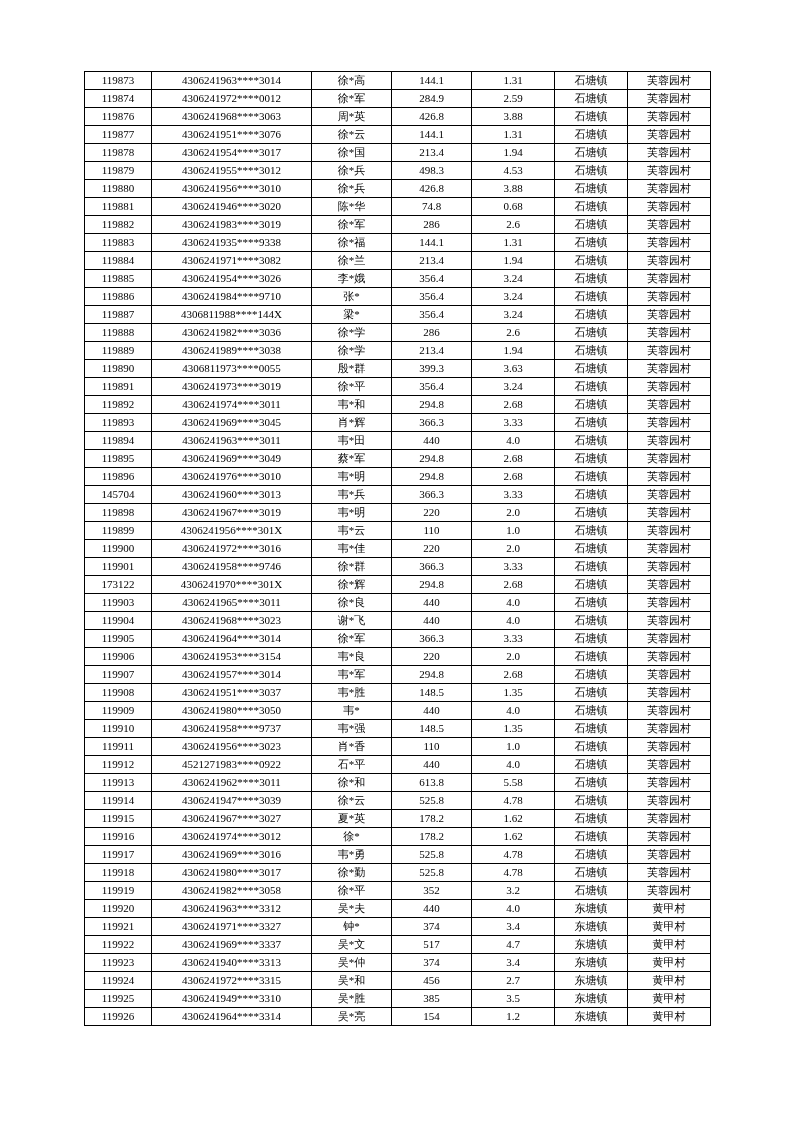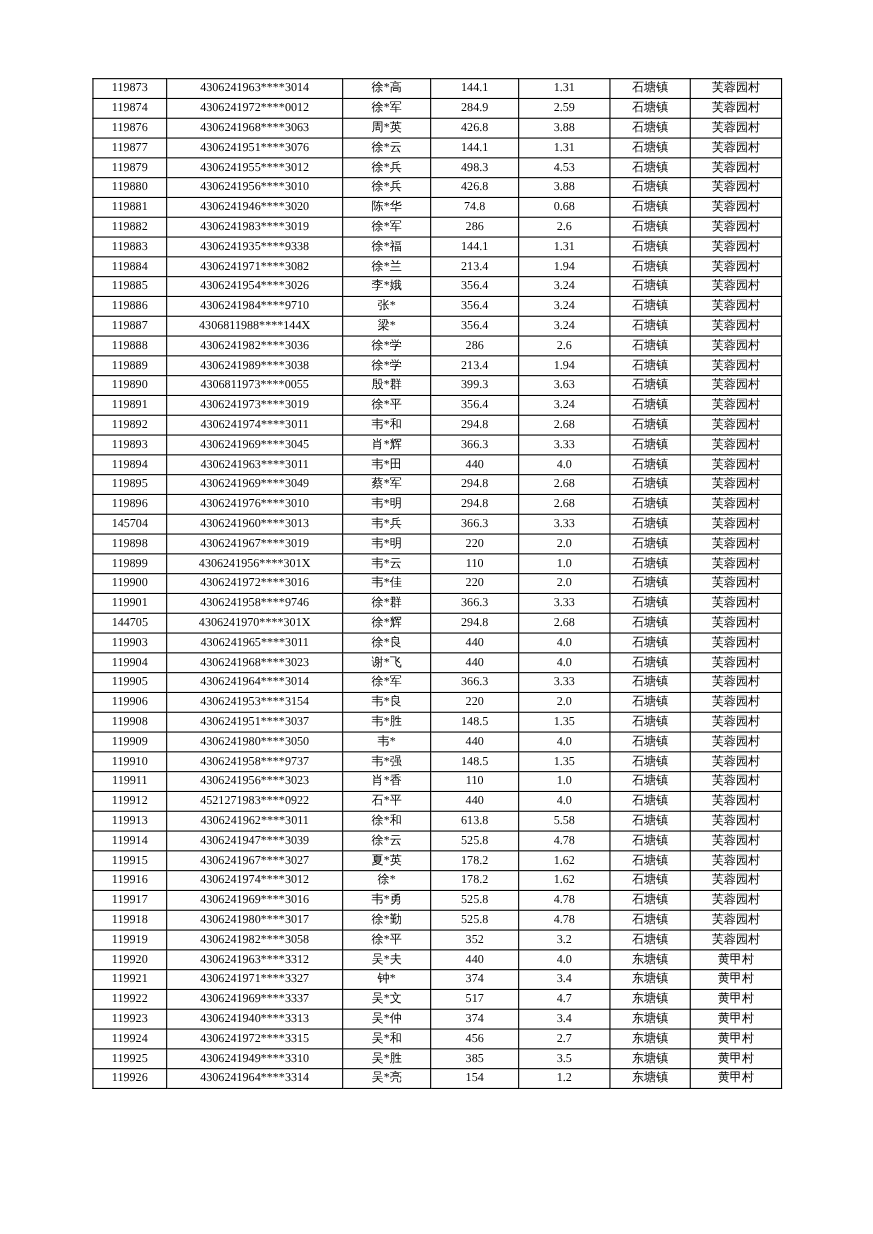--- a/index.html
+++ b/index.html
@@ -92,20 +92,29 @@
         <tr>
           <td>119877</td>
           <td>4306241951****3076</td>
           <td>徐*云</td>
           <td>144.1</td>
           <td>1.31</td>
           <td>石塘镇</td>
           <td>芙蓉园村</td>
         </tr>
         <tr>
+          <td>119878</td>
+          <td>4306241954****3017</td>
+          <td>徐*国</td>
+          <td>213.4</td>
+          <td>1.94</td>
+          <td>石塘镇</td>
+          <td>芙蓉园村</td>
+        </tr>
+        <tr>
           <td>119879</td>
           <td>4306241955****3012</td>
           <td>徐*兵</td>
           <td>498.3</td>
           <td>4.53</td>
           <td>石塘镇</td>
           <td>芙蓉园村</td>
         </tr>
         <tr>
           <td>119880</td>
@@ -299,21 +308,21 @@
         <tr>
           <td>119901</td>
           <td>4306241958****9746</td>
           <td>徐*群</td>
           <td>366.3</td>
           <td>3.33</td>
           <td>石塘镇</td>
           <td>芙蓉园村</td>
         </tr>
         <tr>
-          <td>144705</td>
+          <td>173122</td>
           <td>4306241970****301X</td>
           <td>徐*辉</td>
           <td>294.8</td>
           <td>2.68</td>
           <td>石塘镇</td>
           <td>芙蓉园村</td>
         </tr>
         <tr>
           <td>119903</td>
           <td>4306241965****3011</td>
@@ -344,20 +353,29 @@
         <tr>
           <td>119906</td>
           <td>4306241953****3154</td>
           <td>韦*良</td>
           <td>220</td>
           <td>2.0</td>
           <td>石塘镇</td>
           <td>芙蓉园村</td>
         </tr>
         <tr>
+          <td>119907</td>
+          <td>4306241957****3014</td>
+          <td>韦*军</td>
+          <td>294.8</td>
+          <td>2.68</td>
+          <td>石塘镇</td>
+          <td>芙蓉园村</td>
+        </tr>
+        <tr>
           <td>119908</td>
           <td>4306241951****3037</td>
           <td>韦*胜</td>
           <td>148.5</td>
           <td>1.35</td>
           <td>石塘镇</td>
           <td>芙蓉园村</td>
         </tr>
         <tr>
           <td>119909</td>

